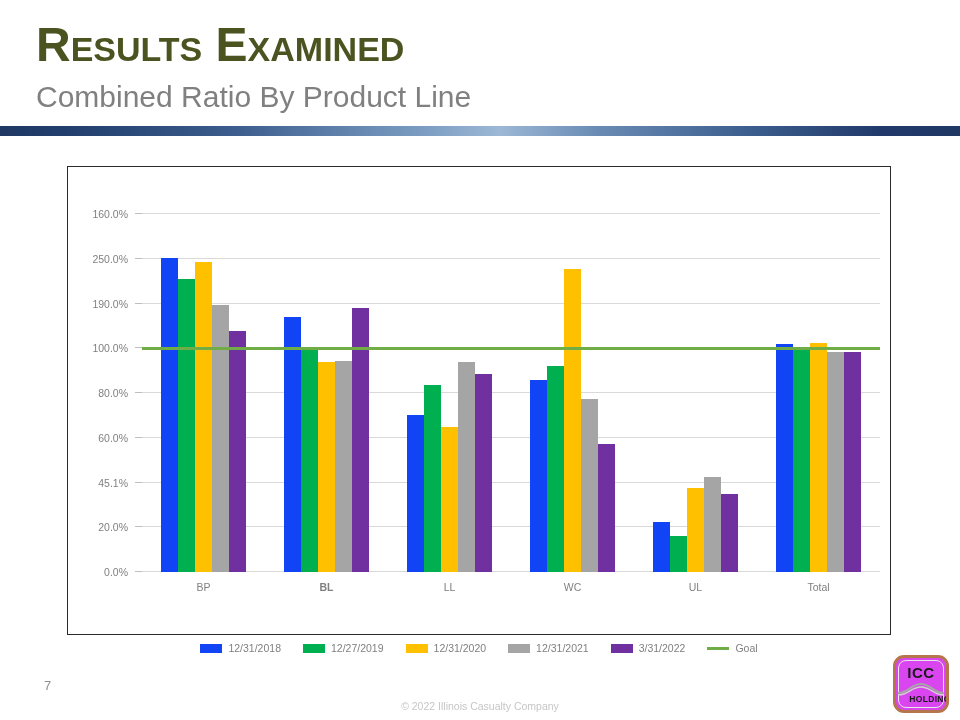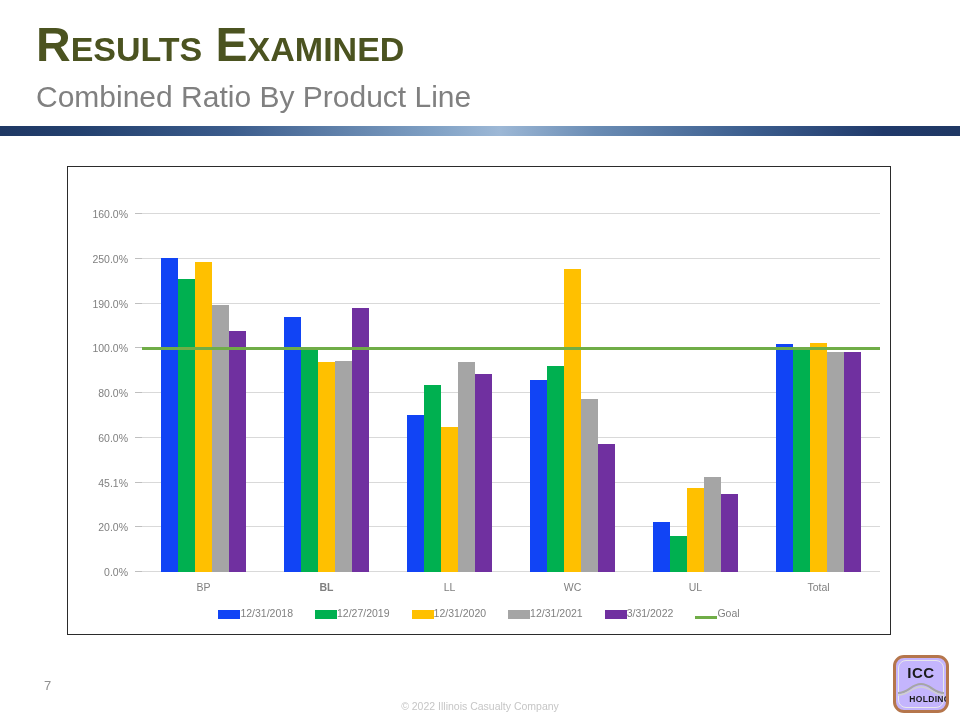--- a/index.html
+++ b/index.html
@@ -164,21 +164,23 @@
     left: 0;
     top: 440px;
     width: 100%;
     display: flex;
     justify-content: center;
     align-items: center;
     gap: 22px;
   }
   .legend-item {
     display: flex;
-    align-items: flex-end;
+    align-items: center;
+    gap: 6px;
+    margin-top: 35px;
   }
   .legend-swatch {
     width: 22px;
     height: 9px;
   }
   .legend-swatch.line {
     height: 3px;
   }
   .legend-text {
     color: #808080;
@@ -204,21 +206,21 @@
     font-size: 10.5px;
   }
   #brand-logo {
     position: absolute;
     left: 893px;
     top: 655px;
     width: 56px;
     height: 58px;
     border: 3px solid #B5764C;
     border-radius: 11px;
-    background: #c4b5fd;
+    background: #d946ef;
     box-sizing: border-box;
     overflow: hidden;
   }
   #brand-logo-inner {
     position: absolute;
     inset: 2px;
     border: 1px solid #e8e8e8;
     border-radius: 8px;
     box-sizing: border-box;
   }

